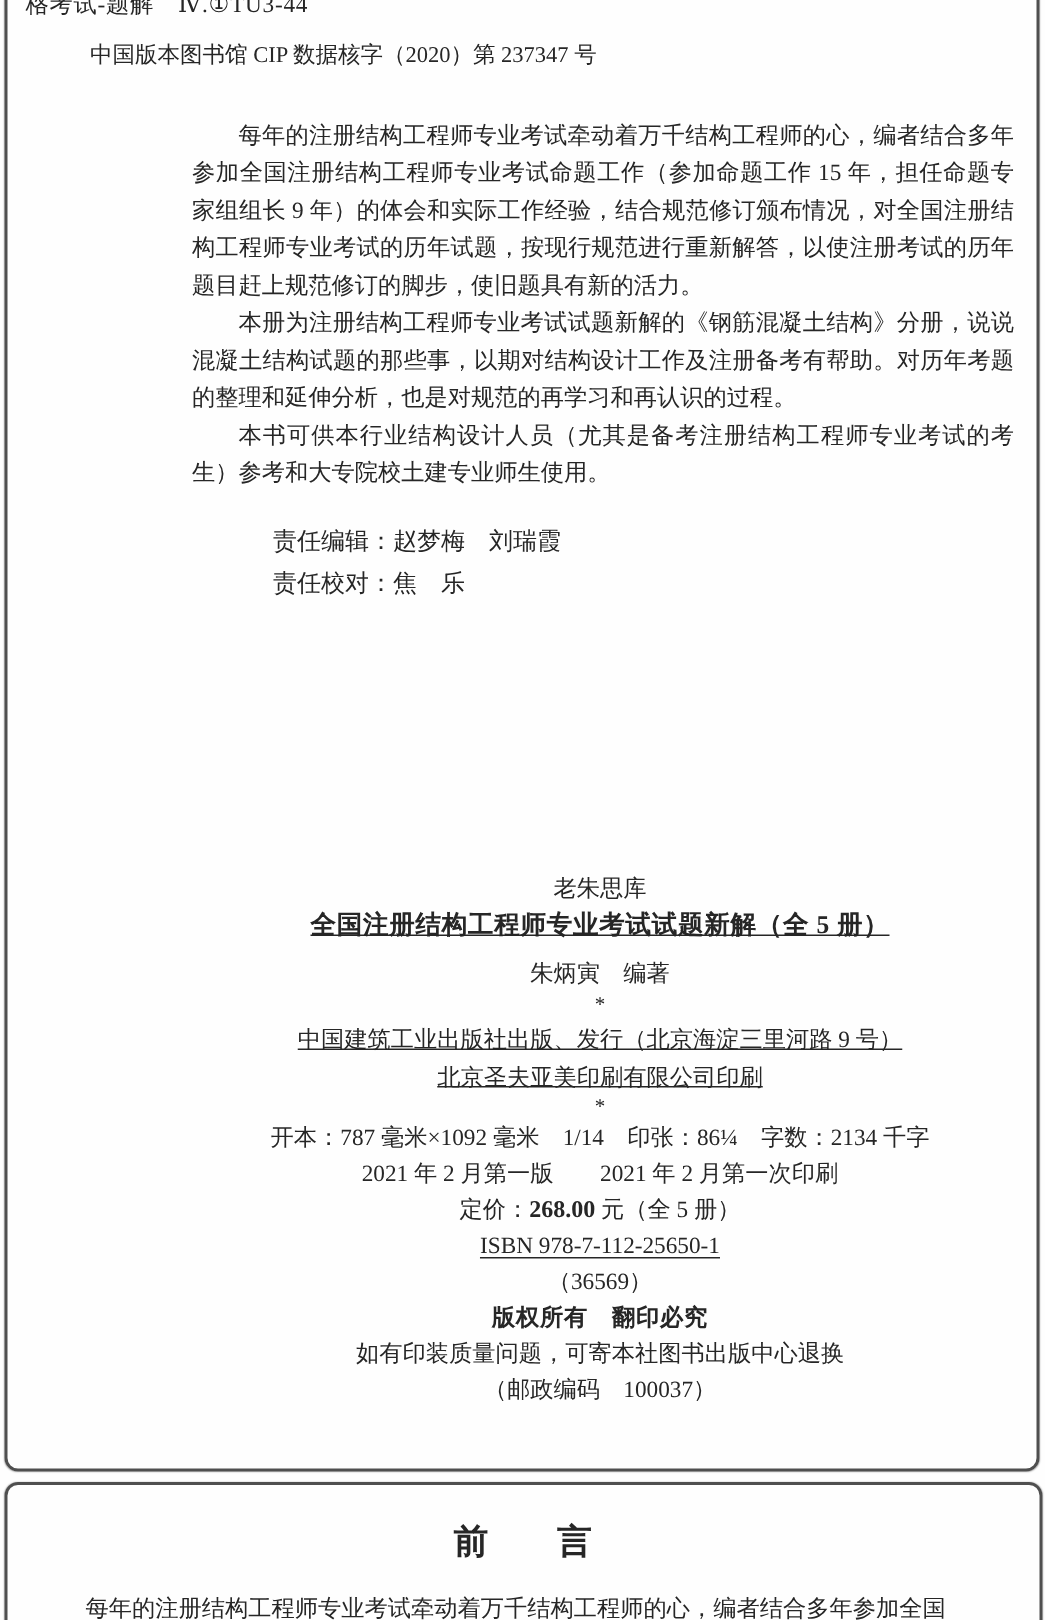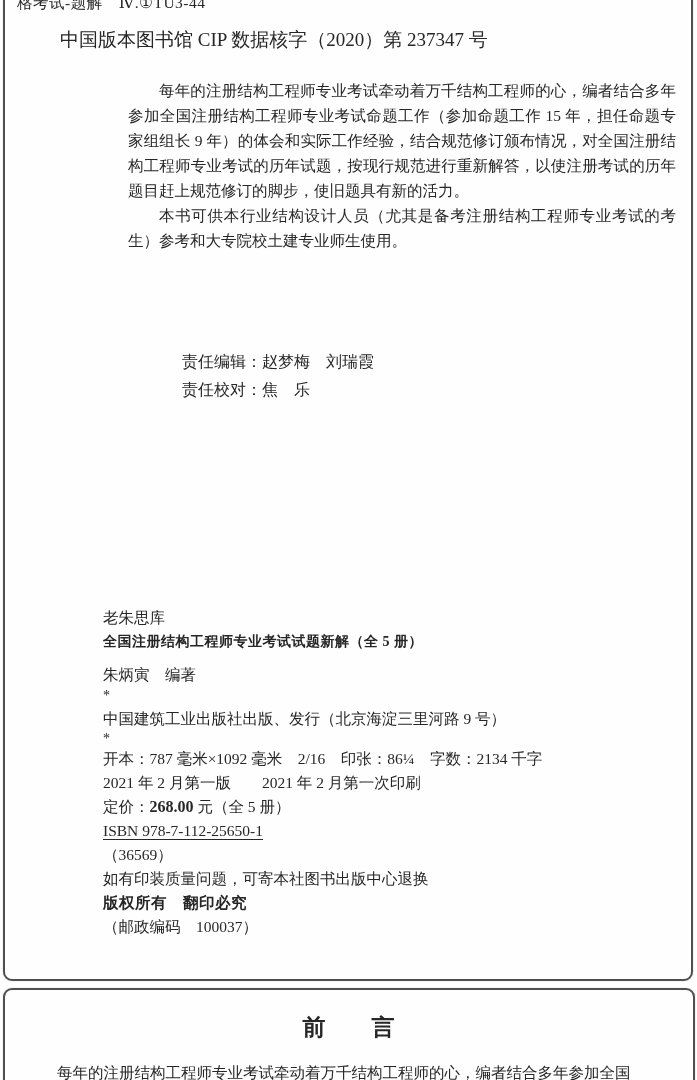--- a/index.html
+++ b/index.html
@@ -20,41 +20,41 @@
   }
   .box-colophon{left:3px;top:-32px;width:686px;height:1009px;}
   .box-preface{left:3px;top:988px;width:688px;height:220px;}
 
   .cip-fragment{
     position:absolute;top:-7px;left:17px;
     font-size:15.5px;letter-spacing:.5px;white-space:nowrap;
   }
   .cip-record{
     position:absolute;top:27px;left:60px;
-    font-size:19px;white-space:nowrap;
+    font-size:15px;white-space:nowrap;
   }
   .abstract{
     position:absolute;top:78px;left:128px;width:548px;
     font-size:15.5px;line-height:25px;text-align:justify;
   }
   .abstract p{margin:0;text-indent:2em;}
   .staff{
     position:absolute;top:348px;left:182px;
     font-size:16px;line-height:27.5px;
   }
   .pub{
-    position:absolute;top:608px;left:103px;width:594px;
-    font-size:15.5px;
+    position:absolute;top:583px;left:103px;width:594px;
+    text-align:center;font-size:15.5px;
   }
   .pub-series{line-height:20px;}
-  .pub-title{font-size:14px;font-weight:bold;line-height:28px;letter-spacing:.5px;}
+  .pub-title{font-size:17px;font-weight:bold;line-height:28px;letter-spacing:.5px;text-decoration:underline;}
   .pub-author{margin-top:8px;line-height:22px;}
   .pub-star{line-height:20px;font-size:14px;}
   .pub-star2{line-height:16px;font-size:14px;}
-  .pub-publishers div{line-height:25px;}
+  .pub-publishers div{line-height:25px;text-decoration:underline;}
   .pub-line{line-height:24px;}
   .pub-price b{font-size:16px;}
   .pub-isbn span{
     text-decoration:underline;
     text-underline-offset:3px;
   }
   .pub-copyright{font-weight:bold;letter-spacing:.5px;}
   .preface-title{
     position:absolute;top:1012px;left:0;width:697px;
     text-align:center;font-size:23px;font-weight:bold;
@@ -70,44 +70,46 @@
 <div class="page">
 
   <div class="scan-box box-colophon"></div>
 
   <div class="cip-fragment">格考试-题解　Ⅳ.①TU3-44</div>
 
   <div class="cip-record">中国版本图书馆 CIP 数据核字（2020）第 237347 号</div>
 
   <div class="abstract">
     <p>每年的注册结构工程师专业考试牵动着万千结构工程师的心，编者结合多年参加全国注册结构工程师专业考试命题工作（参加命题工作 15 年，担任命题专家组组长 9 年）的体会和实际工作经验，结合规范修订颁布情况，对全国注册结构工程师专业考试的历年试题，按现行规范进行重新解答，以使注册考试的历年题目赶上规范修订的脚步，使旧题具有新的活力。</p>
+    <p>本册为注册结构工程师专业考试试题新解的《钢筋混凝土结构》分册，说说混凝土结构试题的那些事，以期对结构设计工作及注册备考有帮助。对历年考题的整理和延伸分析，也是对规范的再学习和再认识的过程。</p>
     <p>本书可供本行业结构设计人员（尤其是备考注册结构工程师专业考试的考生）参考和大专院校土建专业师生使用。</p>
   </div>
 
   <div class="staff">
     <div>责任编辑：赵梦梅　刘瑞霞</div>
     <div>责任校对：焦　乐</div>
   </div>
 
   <div class="pub">
     <div class="pub-series">老朱思库</div>
     <div class="pub-title">全国注册结构工程师专业考试试题新解（全 5 册）</div>
     <div class="pub-author">朱炳寅　编著</div>
     <div class="pub-star">*</div>
     <div class="pub-publishers">
       <div>中国建筑工业出版社出版、发行（北京海淀三里河路 9 号）</div>
+      <div>北京圣夫亚美印刷有限公司印刷</div>
     </div>
     <div class="pub-star pub-star2">*</div>
-    <div class="pub-line">开本：787 毫米×1092 毫米　2/16　印张：86¼　字数：2134 千字</div>
+    <div class="pub-line">开本：787 毫米×1092 毫米　1/14　印张：86¼　字数：2134 千字</div>
     <div class="pub-line">2021 年 2 月第一版　　2021 年 2 月第一次印刷</div>
     <div class="pub-line pub-price"><span>定价：</span><b>268.00</b><span> 元（全 5 册）</span></div>
     <div class="pub-line pub-isbn"><span>ISBN 978-7-112-25650-1</span></div>
     <div class="pub-line">（36569）</div>
+    <div class="pub-line pub-copyright">版权所有　翻印必究</div>
     <div class="pub-line">如有印装质量问题，可寄本社图书出版中心退换</div>
-    <div class="pub-line pub-copyright">版权所有　翻印必究</div>
     <div class="pub-line">（邮政编码　100037）</div>
   </div>
 
   <div class="scan-box box-preface"></div>
 
   <div class="preface-title">前　　言</div>
 
   <div class="preface-first">每年的注册结构工程师专业考试牵动着万千结构工程师的心，编者结合多年参加全国</div>
 
 </div>

